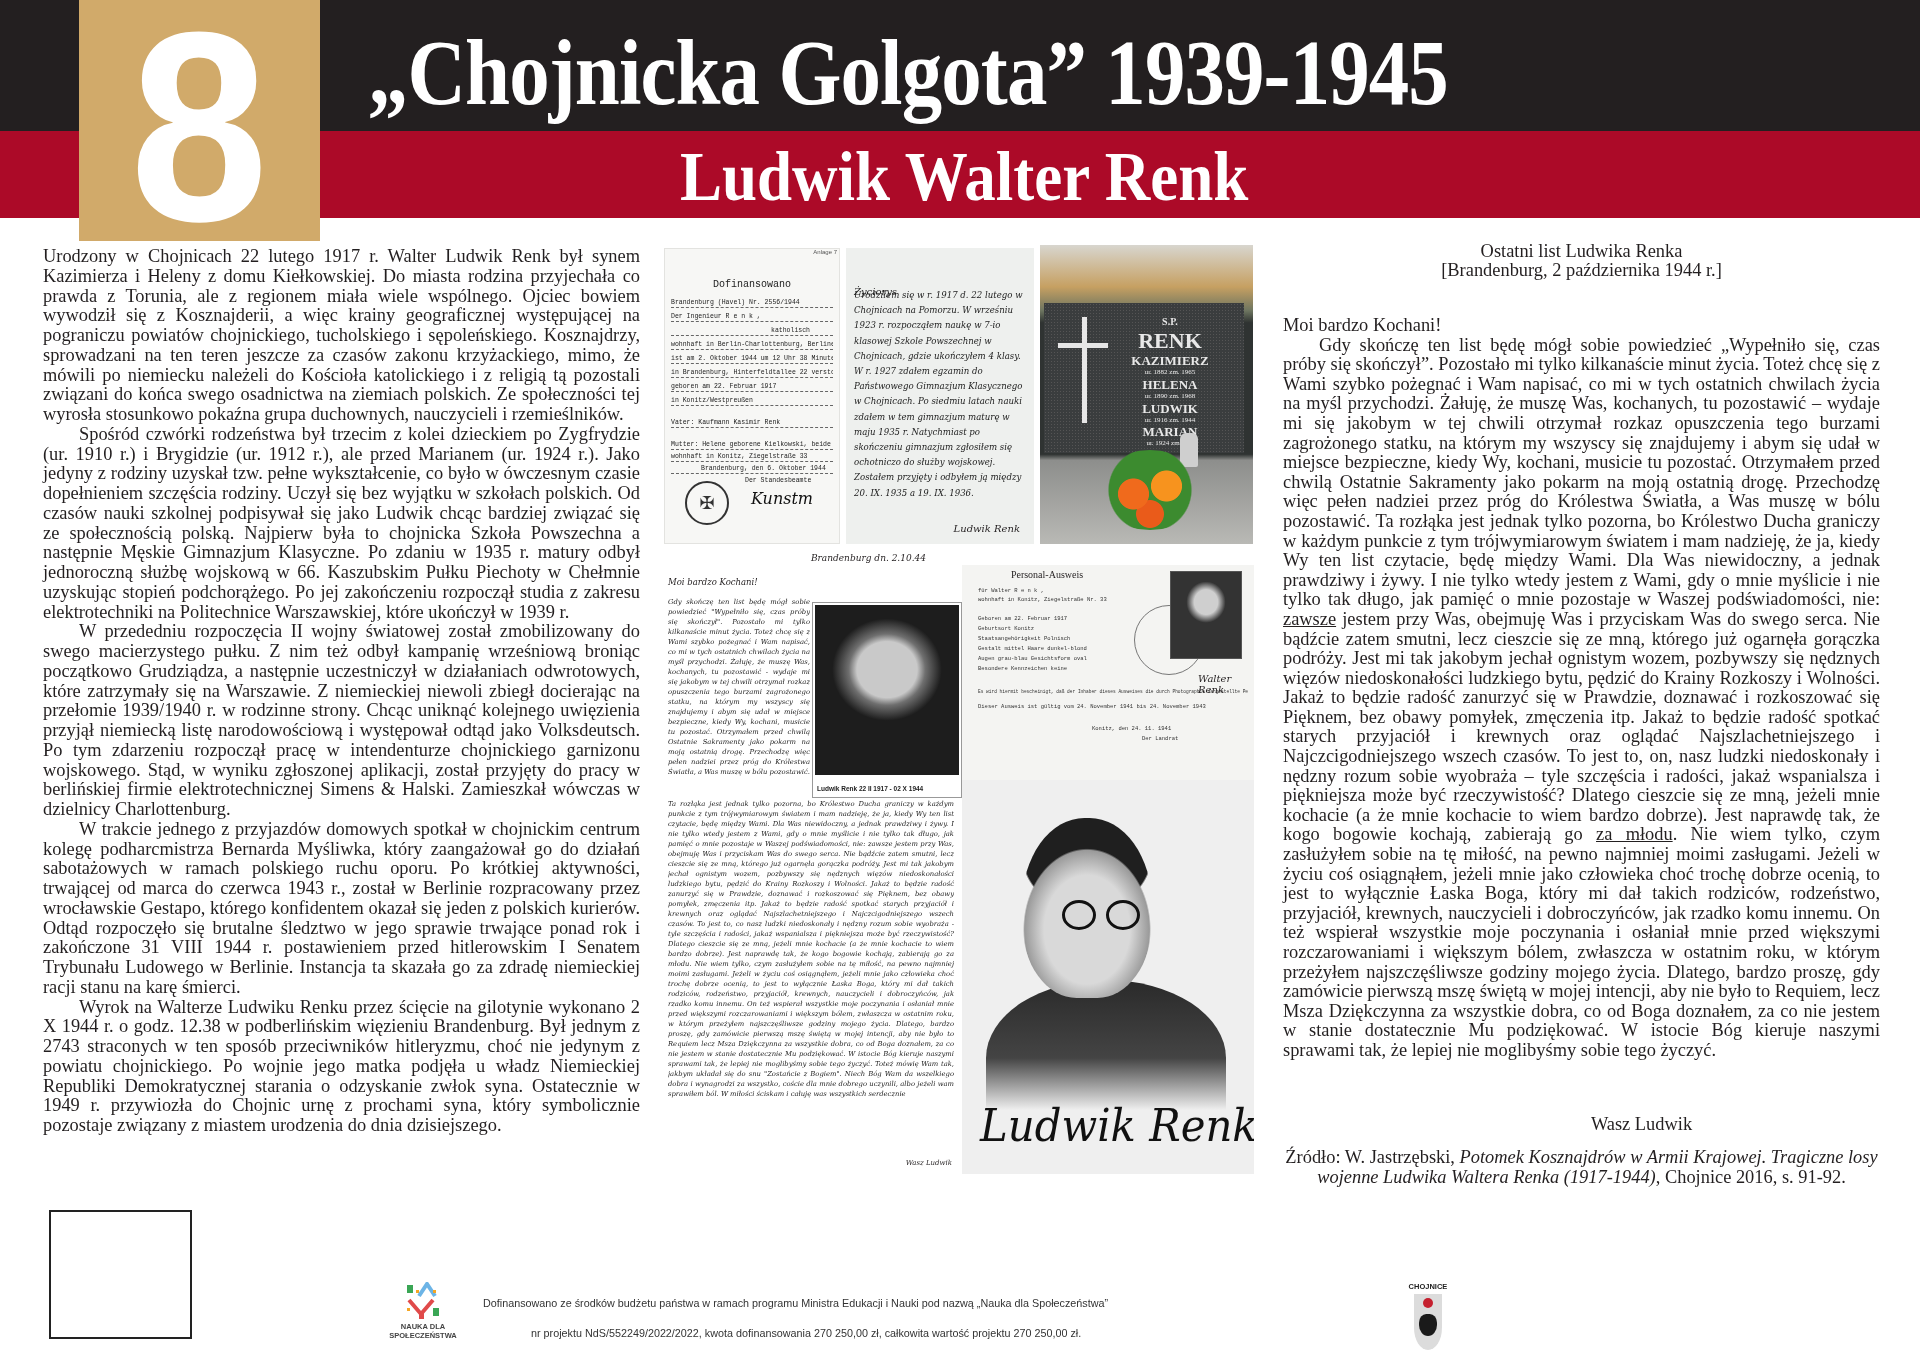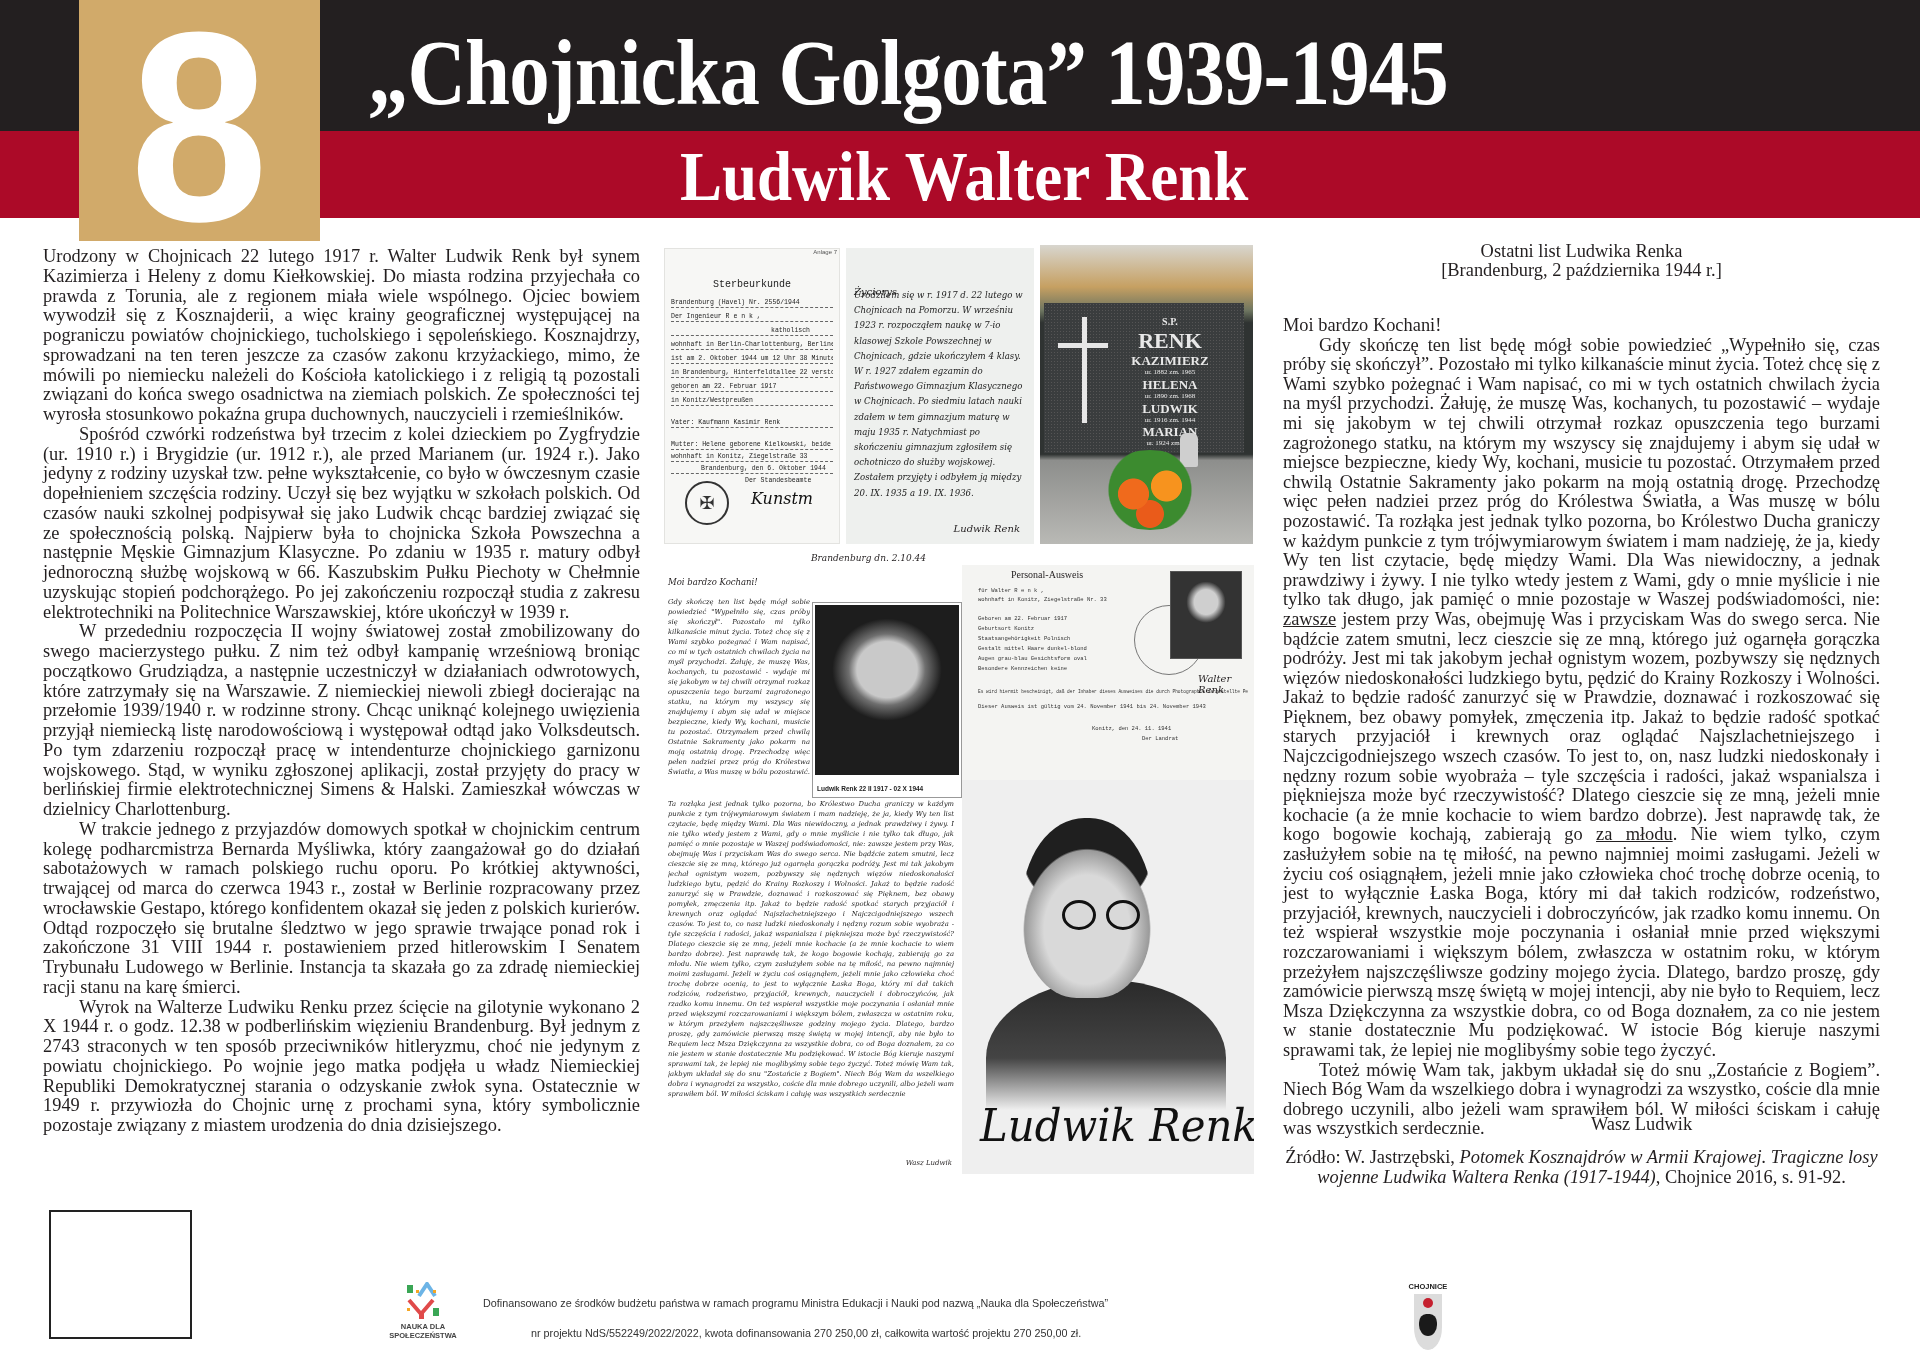--- a/index.html
+++ b/index.html
@@ -135,21 +135,21 @@
 <div class="left-col">
   <p>Urodzony w Chojnicach 22 lutego 1917 r. Walter Ludwik Renk był synem Kazimierza i Heleny z domu Kiełkowskiej. Do miasta rodzina przyjechała co prawda z Torunia, ale z regionem miała wiele wspólnego. Ojciec bowiem wywodził się z Kosznajderii, a więc krainy geograficznej występującej na pograniczu powiatów chojnickiego, tucholskiego i sępoleńskiego. Kosznajdrzy, sprowadzani na ten teren jeszcze za czasów zakonu krzyżackiego, mimo, że mówili po niemiecku należeli do Kościoła katolickiego i z religią tą pozostali związani do końca swego osadnictwa na ziemiach polskich. Ze społeczności tej wyrosła stosunkowo pokaźna grupa duchownych, nauczycieli i rzemieślników.</p>
   <p class="indent">Spośród czwórki rodzeństwa był trzecim z kolei dzieckiem po Zygfrydzie (ur. 1910 r.) i Brygidzie (ur. 1912 r.), ale przed Marianem (ur. 1924 r.). Jako jedyny z rodziny uzyskał tzw. pełne wykształcenie, co było w ówczesnym czasie dopełnieniem szczęścia rodziny. Uczył się bez wyjątku w szkołach polskich. Od czasów nauki szkolnej podpisywał się jako Ludwik chcąc bardziej związać się ze społecznością polską. Najpierw była to chojnicka Szkoła Powszechna a następnie Męskie Gimnazjum Klasyczne. Po zdaniu w 1935 r. matury odbył jednoroczną służbę wojskową w 66. Kaszubskim Pułku Piechoty w Chełmnie uzyskując stopień podchorążego. Po jej zakończeniu rozpoczął studia z zakresu elektrotechniki na Politechnice Warszawskiej, które ukończył w 1939 r.</p>
   <p class="indent">W przededniu rozpoczęcia II wojny światowej został zmobilizowany do swego macierzystego pułku. Z nim też odbył kampanię wrześniową broniąc początkowo Grudziądza, a następnie uczestniczył w działaniach odwrotowych, które zatrzymały się na Warszawie. Z niemieckiej niewoli zbiegł docierając na przełomie 1939/1940 r. w rodzinne strony. Chcąc uniknąć kolejnego uwięzienia przyjął niemiecką listę narodowościową i występował odtąd jako Volksdeutsch. Po tym zdarzeniu rozpoczął pracę w intendenturze chojnickiego garnizonu wojskowego. Stąd, w wyniku zgłoszonej aplikacji, został przyjęty do pracy w berlińskiej firmie elektrotechnicznej Simens &amp; Halski. Zamieszkał wówczas w dzielnicy Charlottenburg.</p>
   <p class="indent">W trakcie jednego z przyjazdów domowych spotkał w chojnickim centrum kolegę podharcmistrza Bernarda Myśliwka, który zaangażował go do działań sabotażowych w ramach polskiego ruchu oporu. Po krótkiej aktywności, trwającej od marca do czerwca 1943 r., został w Berlinie rozpracowany przez wrocławskie Gestapo, którego konfidentem okazał się jeden z polskich kurierów. Odtąd rozpoczęło się brutalne śledztwo w jego sprawie trwające ponad rok i zakończone 31 VIII 1944 r. postawieniem przed hitlerowskim I Senatem Trybunału Ludowego w Berlinie. Instancja ta skazała go za zdradę niemieckiej racji stanu na karę śmierci.</p>
   <p class="indent">Wyrok na Walterze Ludwiku Renku przez ścięcie na gilotynie wykonano 2 X 1944 r. o godz. 12.38 w podberlińskim więzieniu Brandenburg. Był jednym z 2743 straconych w ten sposób przeciwników hitleryzmu, choć nie jedynym z powiatu chojnickiego. Po wojnie jego matka podjęła u władz Niemieckiej Republiki Demokratycznej starania o odzyskanie zwłok syna. Ostatecznie w 1949 r. przywiozła do Chojnic urnę z prochami syna, który symbolicznie pozostaje związany z miastem urodzenia do dnia dzisiejszego.</p>
 </div>
 
 <div class="ph cert">
   <div class="anlage">Anlage 7</div>
-  <div class="cert-title">Sterbeurkunde</div>
+  <div class="cert-title">Dofinansowano</div>
   <div class="line" style="top:50px">Brandenburg (Havel)  Nr. 2556/1944</div>
   <div class="line" style="top:64px">Der Ingenieur  R e n k ,</div>
   <div class="line" style="top:78px;padding-left:100px">katholisch</div>
   <div class="line" style="top:92px">wohnhaft in Berlin-Charlottenburg, Berliner Straße 80</div>
   <div class="line" style="top:106px">ist am 2. Oktober 1944  um 12 Uhr 38 Minuten</div>
   <div class="line" style="top:120px">in Brandenburg, Hinterfeldtallee 22  verstorben.</div>
   <div class="line" style="top:134px">geboren am 22. Februar 1917</div>
   <div class="line" style="top:148px">in Konitz/Westpreußen</div>
   <div class="line" style="top:170px">Vater: Kaufmann Kasimir Renk</div>
   <div class="line" style="top:192px">Mutter: Helene geborene Kielkowski, beide</div>
@@ -222,21 +222,20 @@
   <div class="sign">Ludwik Renk</div>
 </div>
 
 <div class="right-head">
   <div>Ostatni list Ludwika Renka</div>
   <div>[Brandenburg, 2 października 1944 r.]</div>
 </div>
 <div class="right-col">
   <p>Moi bardzo Kochani!</p>
   <p class="indent"><span>Gdy skończę ten list będę mógł sobie powiedzieć „Wypełniło się, czas próby się skończył”. Pozostało mi tylko kilkanaście minut życia. Toteż chcę się z Wami szybko pożegnać i Wam napisać, co mi w tych ostatnich chwilach życia na myśl przychodzi. Żałuję, że muszę Was, kochanych, tu pozostawić – wydaje mi się jakobym w tej chwili otrzymał rozkaz opuszczenia tego burzami zagrożonego statku, na którym my wszyscy się znajdujemy i abym się udał w miejsce bezpieczne, kiedy Wy, kochani, musicie tu pozostać. Otrzymałem przed chwilą Ostatnie Sakramenty jako pokarm na moją ostatnią drogę. Przechodzę więc pełen nadziei przez próg do Królestwa Światła, a Was muszę w bólu pozostawić. Ta rozłąka jest jednak tylko pozorna, bo Królestwo Ducha graniczy w każdym punkcie z tym trójwymiarowym światem i mam nadzieję, że ja, kiedy Wy ten list czytacie, będę między Wami. Dla Was niewidoczny, a jednak prawdziwy i żywy. I nie tylko wtedy jestem z Wami, gdy o mnie myślicie i nie tylko tak długo, jak pamięć o mnie pozostaje w Waszej podświadomości, nie: </span><span class="u">zawsze</span><span> jestem przy Was, obejmuję Was i przyciskam Was do swego serca. Nie bądźcie zatem smutni, lecz cieszcie się ze mną, którego już ogarnęła gorączka podróży. Jest mi tak jakobym jechał ognistym wozem, pozbywszy się nędznych więzów niedoskonałości ludzkiego bytu, pędzić do Krainy Rozkoszy i Wolności. Jakaż to będzie radość zanurzyć się w Prawdzie, doznawać i rozkoszować się Pięknem, bez obawy pomyłek, zmęczenia itp. Jakaż to będzie radość spotkać starych przyjaciół i krewnych oraz oglądać Najszlachetniejszego i Najczcigodniejszego wszech czasów. To jest to, on, nasz ludzki niedoskonały i nędzny rozum sobie wyobraża – tyle szczęścia i radości, jakaż wspanialsza i piękniejsza może być rzeczywistość? Dlatego cieszcie się ze mną, jeżeli mnie kochacie (a że mnie kochacie to wiem bardzo dobrze). Jest naprawdę tak, że kogo bogowie kochają, zabierają go </span><span class="u">za młodu</span><span>. Nie wiem tylko, czym zasłużyłem sobie na tę miłość, na pewno najmniej moimi zasługami. Jeżeli w życiu coś osiągnąłem, jeżeli mnie jako człowieka choć trochę dobrze ocenią, to jest to wyłącznie Łaska Boga, który mi dał takich rodziców, rodzeństwo, przyjaciół, krewnych, nauczycieli i dobroczyńców, jak rzadko komu innemu. On też wspierał wszystkie moje poczynania i osłaniał mnie przed większymi rozczarowaniami i większym bólem, zwłaszcza w ostatnim roku, w którym przeżyłem najszczęśliwsze godziny mojego życia. Dlatego, bardzo proszę, gdy zamówicie pierwszą mszę świętą w mojej intencji, aby nie było to Requiem, lecz Msza Dziękczynna za wszystkie dobra, co od Boga doznałem, za co nie jestem w stanie dostatecznie Mu podziękować. W istocie Bóg kieruje naszymi sprawami tak, że lepiej nie moglibyśmy sobie tego życzyć.</span></p>
-  <p class="indent">Toteż mówię Wam tak, jakbym układał się do snu „Zostańcie z Bogiem”. Niech Bóg Wam da wszelkiego dobra i wynagrodzi za wszystko, coście dla mnie dobrego uczynili, albo jeżeli wam sprawiłem ból. W miłości ściskam i całuję was wszystkich serdecznie.</p>
 </div>
 <div class="closing">Wasz Ludwik</div>
 <div class="source">
   <span>Źródło: W. Jastrzębski, </span><i>Potomek Kosznajdrów w Armii Krajowej. Tragiczne losy wojenne Ludwika Waltera Renka (1917-1944)</i><span>, Chojnice 2016, s. 91-92.</span>
 </div>
 
 <div class="qr-box"></div>
 
 <div class="nds-logo">
   <svg class="mark" viewBox="0 0 36 38">

